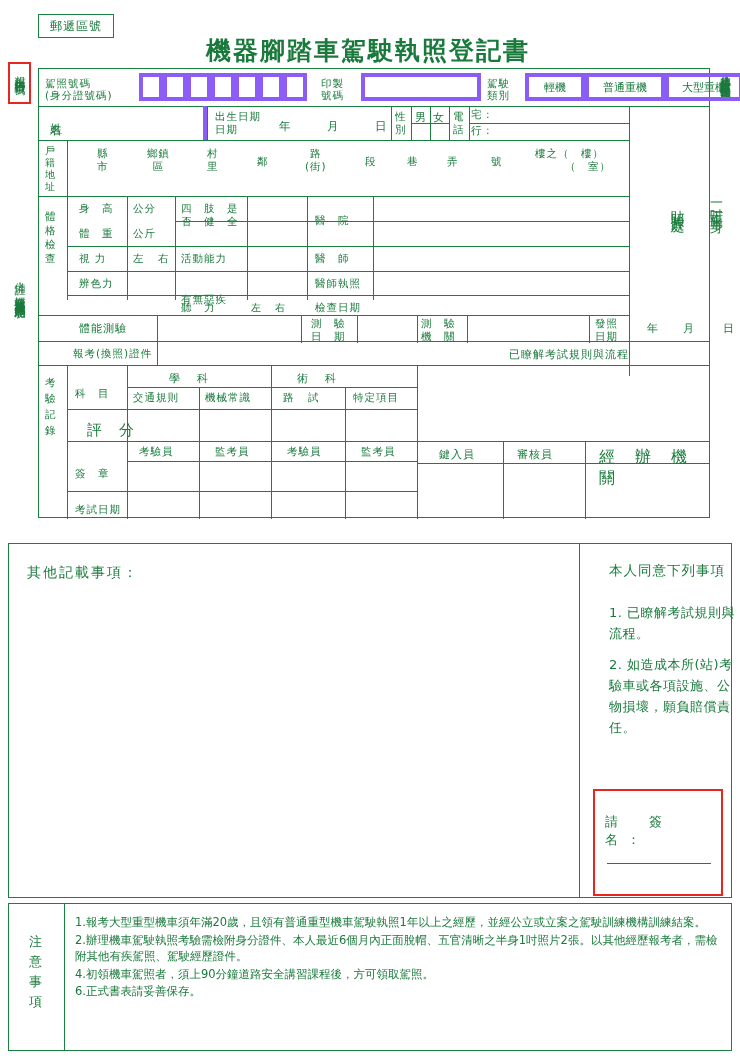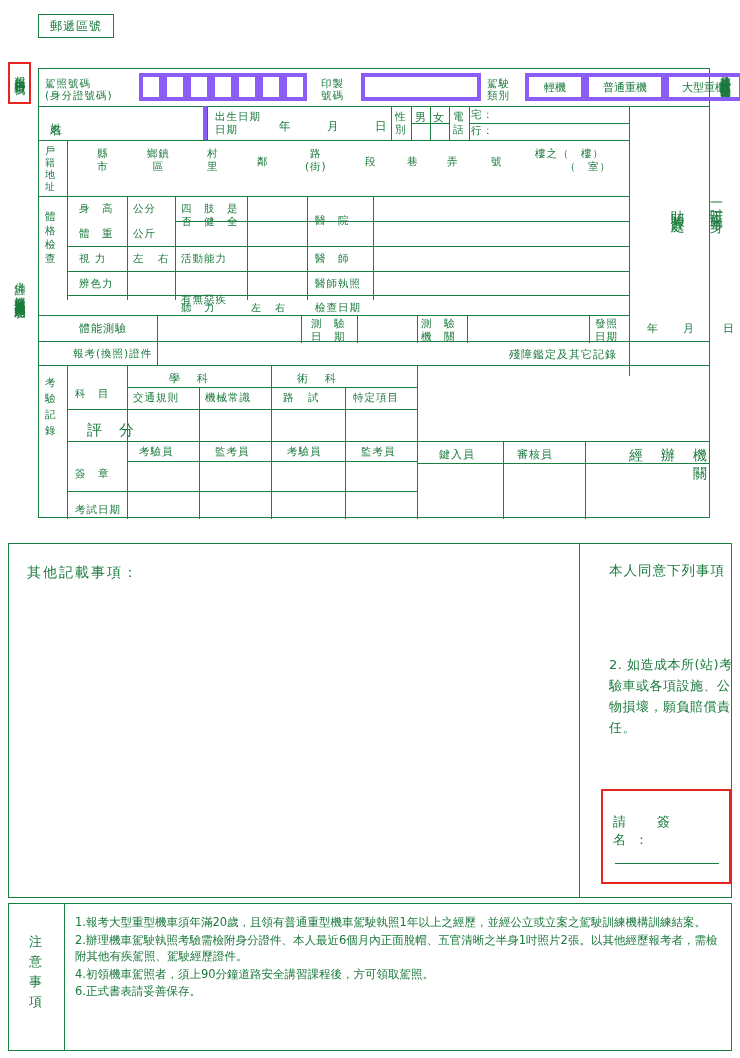--- a/index.html
+++ b/index.html
@@ -53,38 +53,39 @@
   .hline{position:absolute;background:#1a8040;height:1px;}
   .vline{position:absolute;background:#1a8040;width:1px;}
   .ctr{display:flex;align-items:center;justify-content:center;text-align:center;}
 
   
   #mid{position:absolute;left:8px;top:543px;width:724px;height:355px;border:1.5px solid #1a8040;box-sizing:border-box;}
   #mid .divider{position:absolute;left:570px;top:0;width:1px;height:100%;background:#1a8040;}
   .other-label{position:absolute;left:18px;top:20px;font-size:14px;letter-spacing:2px;}
   .agree-title{position:absolute;left:600px;top:18px;font-size:13.5px;letter-spacing:1px;}
   .agree-item{position:absolute;font-size:13px;line-height:21px;letter-spacing:0.5px;width:130px;}
-  .sign-box{position:absolute;left:584px;top:245px;width:130px;height:95px;border:2.5px solid #e8251f;box-sizing:border-box;margin-left:8px;}
+  .sign-box{position:absolute;left:584px;top:245px;width:130px;height:107px;border:2.5px solid #e8251f;box-sizing:border-box;}
   .sign-label{position:absolute;left:10px;top:22px;font-size:13px;letter-spacing:9px;}
   .sign-line{position:absolute;left:12px;top:72px;width:104px;height:1px;background:#1a8040;}
 
   
   #bottom{position:absolute;left:8px;top:903px;width:724px;height:148px;border:1.5px solid #1a8040;box-sizing:border-box;}
   #bottom .vdiv{position:absolute;left:55px;top:0;width:1px;height:100%;background:#1a8040;}
   .notice-label{position:absolute;left:20px;top:28px;font-size:13px;line-height:20px;letter-spacing:1px;}
   .notes{position:absolute;left:66px;top:10px;width:648px;font-size:11.5px;line-height:16.5px;}
   .notes div{margin-bottom:1px;}
 </style>
 </head>
 <body>
 
 <div id="top-form">
 
   <div class="postal-box">郵遞區號</div>
 
+  <div class="main-title">機器腳踏車駕駛執照登記書</div>
 
   <div class="red-bar"></div>
   <div class="left-note vtext">粗框內請自行填寫</div>
   <div class="left-note2 vtext">備註：輕機及普通重機免體能測驗</div>
   <div class="right-note vtext">止林承德許所附設體格檢查暨體能測驗</div>
 
   <div class="frame">
 
     <div class="lbl" style="left:6px;top:8px;font-size:10.5px;line-height:12px;">
       <div>駕照號碼</div>
@@ -253,21 +254,21 @@
         <div>發照</div>
         <div>日期</div>
       </div>
     <div class="vline" style="left:550px;top:246px;height:28px;"></div>
     <div class="vline" style="left:590px;top:246px;height:28px;"></div>
     <div class="lbl" style="left:608px;top:252px;font-size:11px;">年</div>
     <div class="lbl" style="left:644px;top:252px;font-size:11px;">月</div>
     <div class="lbl" style="left:684px;top:252px;font-size:11px;">日</div>
 
     <div class="lbl" style="left:34px;top:278px;font-size:10.5px;">報考(換照)證件</div>
-    <div class="lbl" style="left:470px;top:278px;font-size:11px;letter-spacing:1px;">殘障鑑定及其它記錄</div>
+    <div class="lbl" style="left:470px;top:278px;font-size:11px;letter-spacing:1px;">已瞭解考試規則與流程</div>
     <div class="hline" style="left:0;top:296px;width:670px;"></div>
 
     <div class="lbl" style="left:6px;top:305px;font-size:10.5px;line-height:16px;">
       <div>考</div>
         <div>驗</div>
         <div>記</div>
         <div>錄</div>
     </div>
     <div class="vline" style="left:28px;top:296px;height:154px;"></div>
 
@@ -297,32 +298,33 @@
 
     <div class="lbl" style="left:100px;top:376px;font-size:10.5px;">考驗員</div>
     <div class="lbl" style="left:176px;top:376px;font-size:10.5px;">監考員</div>
     <div class="lbl" style="left:248px;top:376px;font-size:10.5px;">考驗員</div>
     <div class="lbl" style="left:322px;top:376px;font-size:10.5px;">監考員</div>
     <div class="hline" style="left:88px;top:392px;width:290px;"></div>
 
     <div class="hline" style="left:378px;top:372px;width:292px;"></div>
     <div class="lbl" style="left:400px;top:378px;font-size:11px;letter-spacing:1px;">鍵入員</div>
     <div class="lbl" style="left:478px;top:378px;font-size:11px;letter-spacing:1px;">審核員</div>
-    <div class="lbl" style="left:560px;top:378px;font-size:14px;letter-spacing:2px;text-align:right;">經　辦　機　關</div>
+    <div class="lbl" style="left:560px;top:378px;font-size:16px;letter-spacing:2px;">經　辦　機　關</div>
     <div class="vline" style="left:464px;top:372px;height:78px;"></div>
     <div class="vline" style="left:546px;top:372px;height:78px;"></div>
     <div class="hline" style="left:378px;top:394px;width:292px;"></div>
   </div>
 </div>
 
 <div id="mid">
   <div class="divider"></div>
   <div class="other-label">其他記載事項：</div>
 
   <div class="agree-title">本人同意下列事項</div>
+  <div class="agree-item" style="left:600px;top:58px;">1. 已瞭解考試規則與流程。</div>
   <div class="agree-item" style="left:600px;top:110px;">2. 如造成本所(站)考驗車或各項設施、公物損壞，願負賠償責任。</div>
 
   <div class="sign-box">
     <div class="sign-label">請　簽　名：</div>
     <div class="sign-line"></div>
   </div>
 </div>
 
 <div id="bottom">
   <div class="vdiv"></div>

